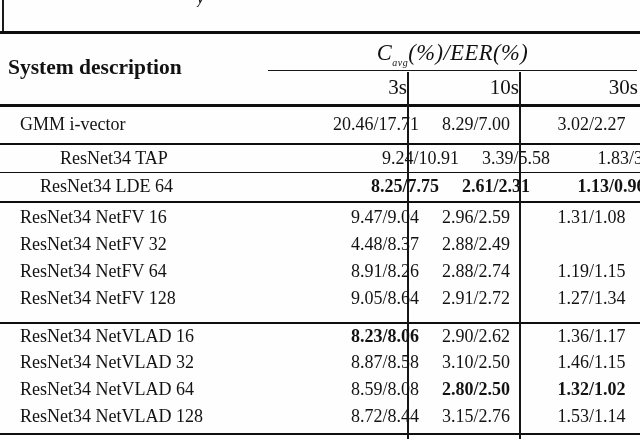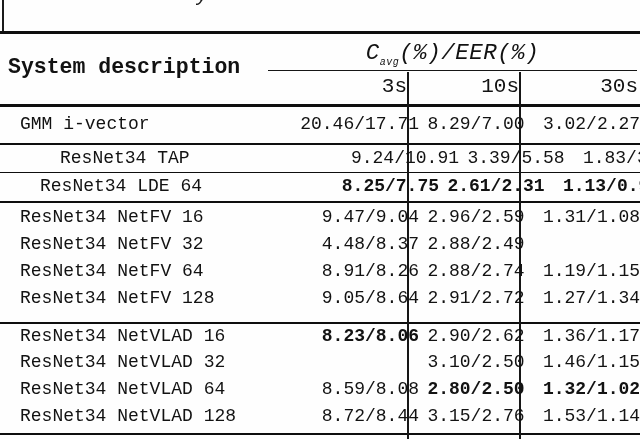--- a/index.html
+++ b/index.html
@@ -1,21 +1,21 @@
 <!DOCTYPE html>
 <html><head>
 <meta charset="utf-8">
 <style>
   html,body{margin:0;padding:0;}
   #page{
     position:relative;
     width:640px;height:439px;
     background:#fefefe;
     overflow:hidden;
-    font-family:Liberation Mono, monospace;
+    font-family:Liberation Serif, serif;
     color:#121212;
   }
   
   .hline{position:absolute;left:0;width:640px;background:#0e0e0e;}
   .hl-top{top:31px;height:3px;}
   .hl-header{top:104px;height:2.5px;}
   .hl-r1{top:143px;height:1.6px;}
   .hl-r2{top:171.5px;height:1.6px;}
   .hl-r3{top:201px;height:2px;}
   .hl-r4{top:322px;height:2px;}
@@ -127,20 +127,21 @@
     <span class="c3">1.27/1.34</span>
   </div>
   <div class="row rt7">
     <span class="c0">ResNet34 NetVLAD 16</span>
     <span class="c1 b">8.23/8.06</span>
     <span class="c2">2.90/2.62</span>
     <span class="c3">1.36/1.17</span>
   </div>
   <div class="row rt8">
     <span class="c0">ResNet34 NetVLAD 32</span>
+    <span class="c1">8.87/8.58</span>
     <span class="c2">3.10/2.50</span>
     <span class="c3">1.46/1.15</span>
   </div>
   <div class="row rt9">
     <span class="c0">ResNet34 NetVLAD 64</span>
     <span class="c1">8.59/8.08</span>
     <span class="c2 b">2.80/2.50</span>
     <span class="c3 b">1.32/1.02</span>
   </div>
   <div class="row rt10">

